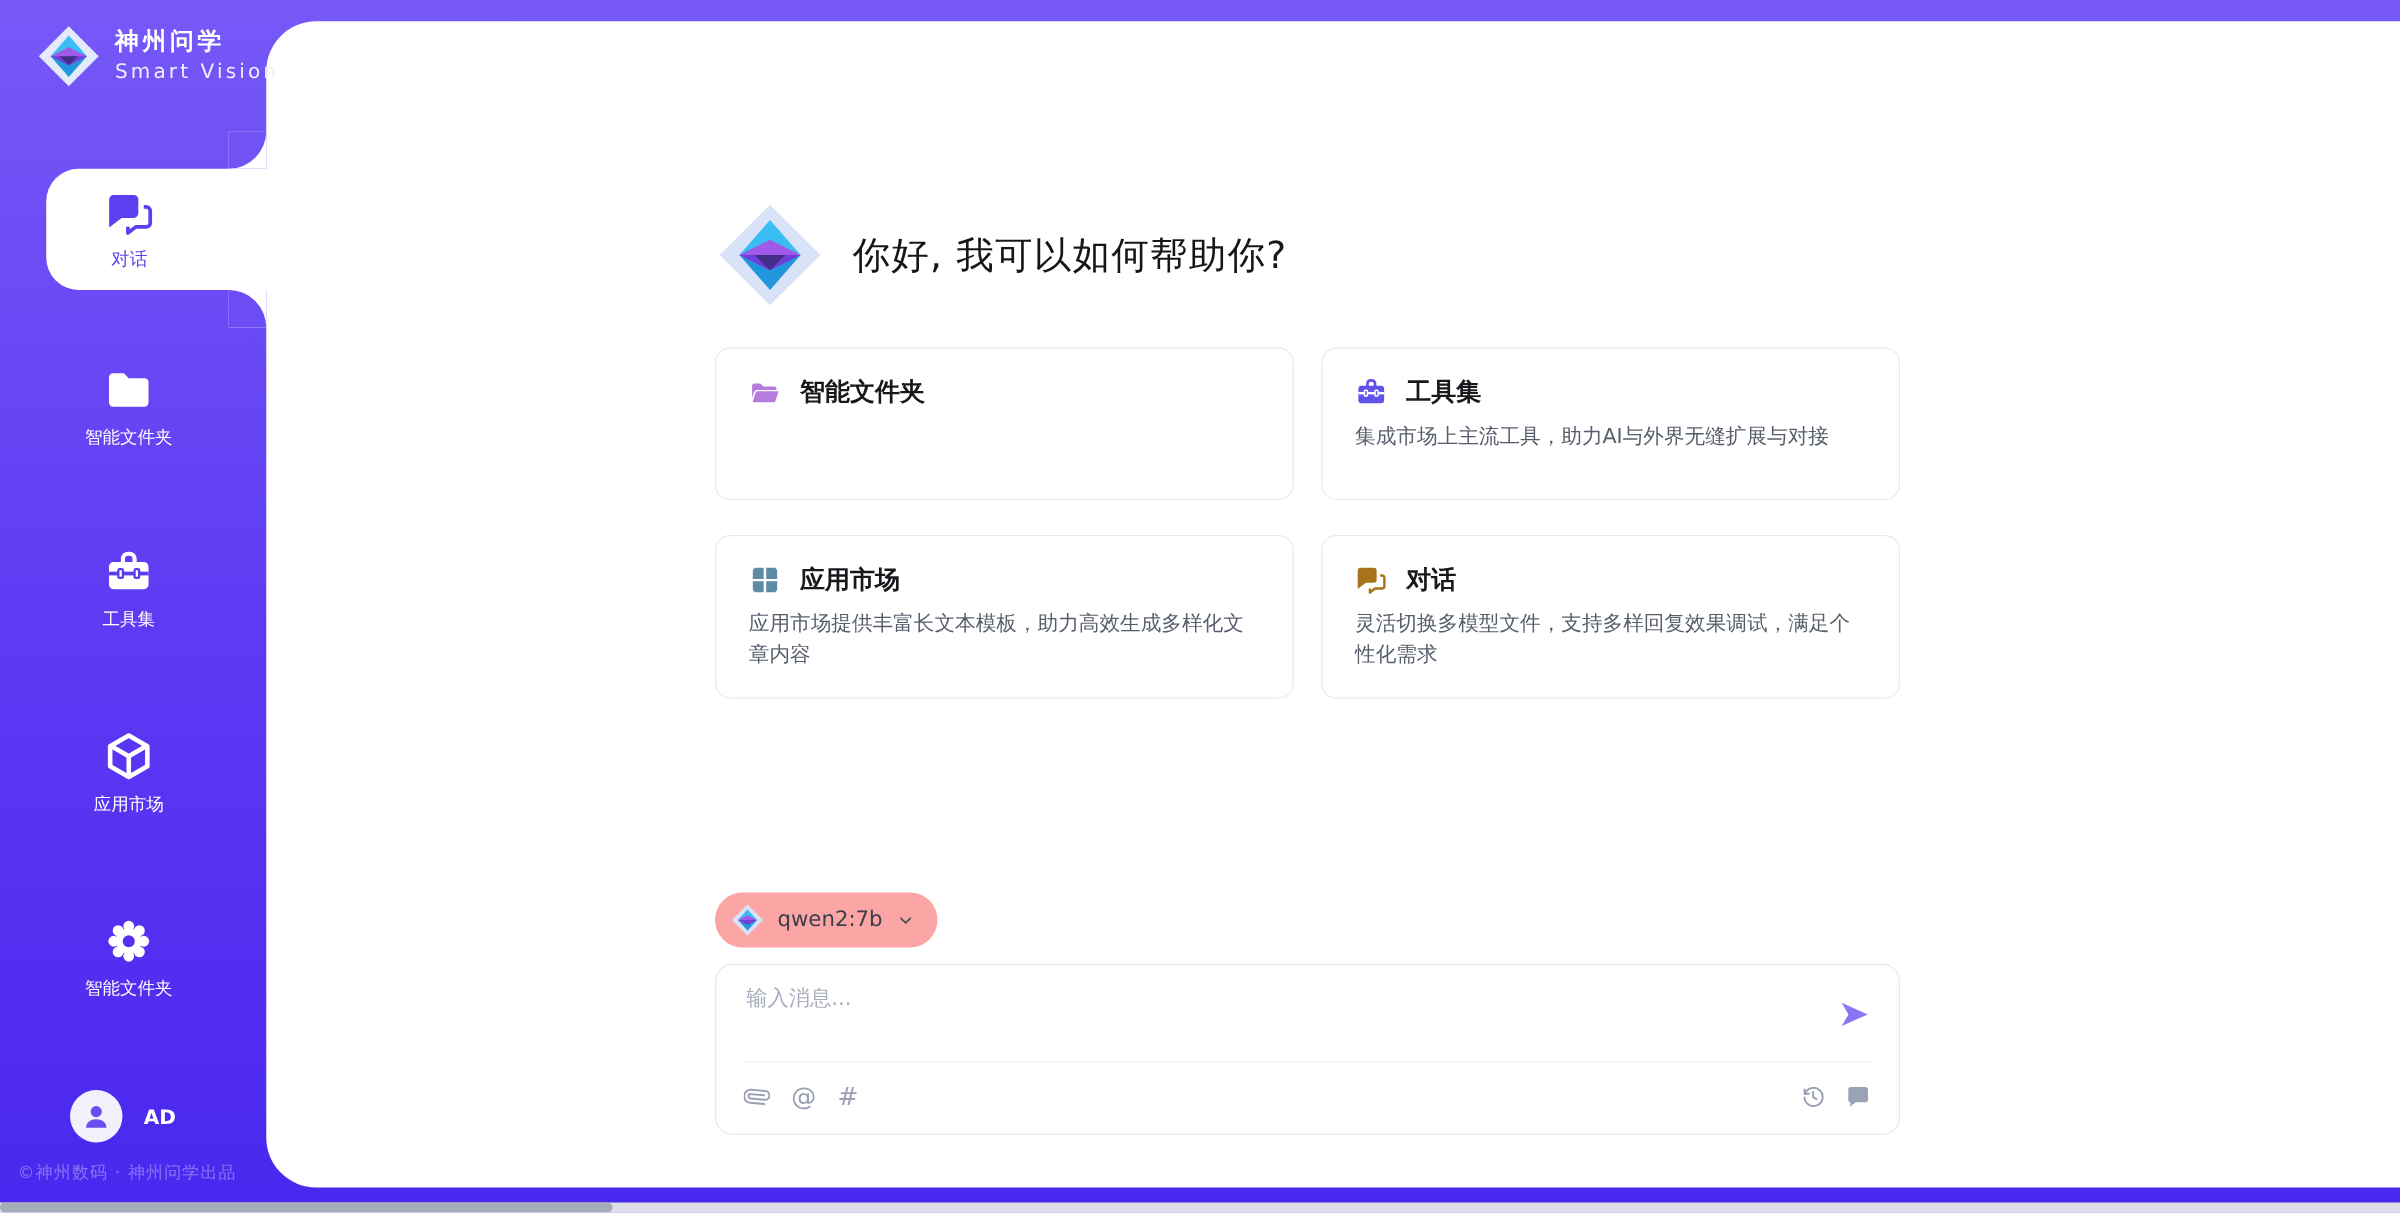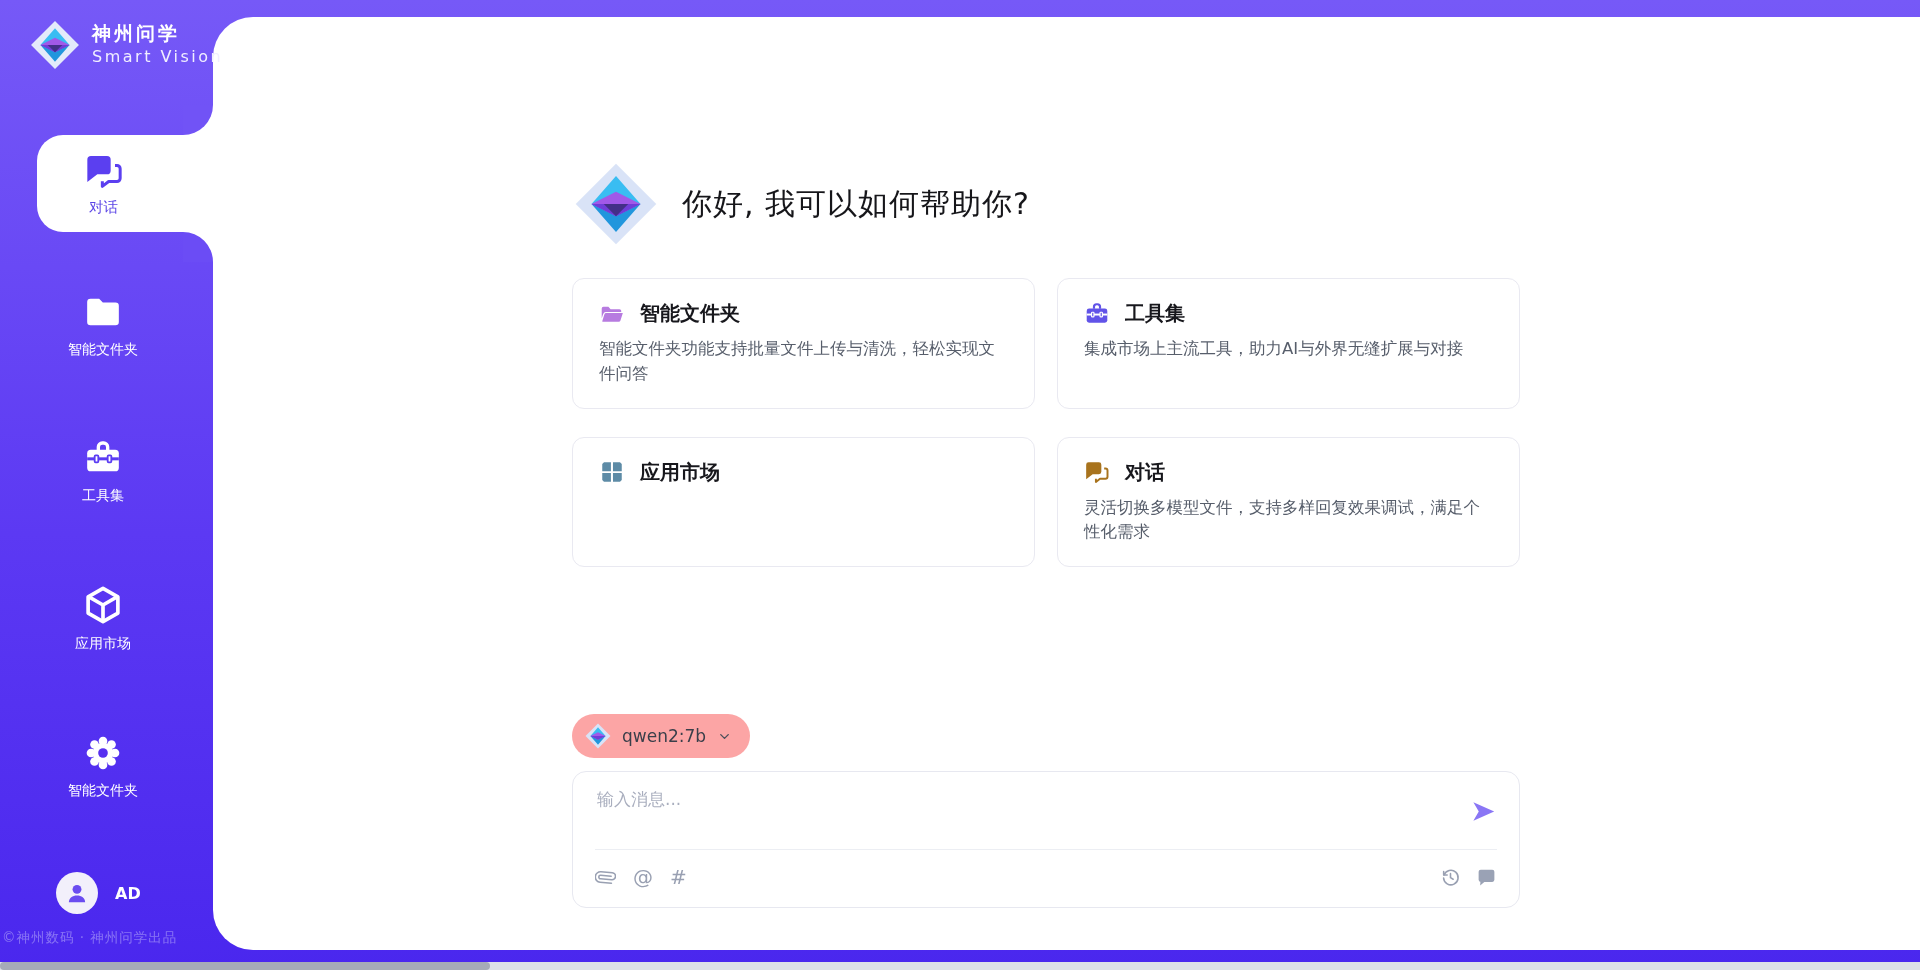--- a/index.html
+++ b/index.html
@@ -24,21 +24,21 @@
   .flare.bottom::after{content:"";position:absolute;inset:0;background:#6b4cf5;border-radius:0 30px 0 0;}
 
   .nav-item{position:absolute;left:0;width:206px;display:flex;flex-direction:column;align-items:center;
     gap:9px;color:#fff;font-size:14px;cursor:pointer;z-index:1;}
   .nav-item svg{color:#fff;}
   .nav-folder{top:292px;} .nav-toolbox{top:438px;} .nav-cube{top:584px;} .nav-gear{top:733px;}
 
   .user-chip{position:absolute;left:56px;top:872px;display:flex;align-items:center;gap:17px;z-index:1;cursor:pointer;}
   .avatar{width:42px;height:42px;border-radius:50%;background:#f2f0fb;display:flex;align-items:center;justify-content:center;}
   .user-name{color:#fff;font-size:16px;font-weight:700;text-align:center;}
-  .sidebar-footer{position:absolute;left:2px;top:929px;font-size:13.5px;color:rgba(235,233,255,0.38);z-index:1;letter-spacing:1px;}
+  .sidebar-footer{position:absolute;left:14px;top:929px;font-size:13.5px;color:rgba(235,233,255,0.38);z-index:1;letter-spacing:1px;}
 
   
   .main-panel{position:absolute;left:213px;top:17px;right:0;bottom:20px;background:#fff;
     border-radius:40px 0 0 40px;z-index:1;}
   .content{position:absolute;left:359px;top:0;width:948px;height:100%;}
 
   .greeting{position:absolute;top:143px;left:2px;display:flex;align-items:center;gap:24px;}
   .greeting h1{margin:0;font-size:30px;font-weight:400;color:#16161a;letter-spacing:1px;}
 
   .cards{position:absolute;top:261px;left:0;width:948px;display:grid;
@@ -181,21 +181,20 @@
         <div class="card">
           <div class="card-head">
             <span class="card-icon icon-folder">
               <svg width="26" height="26" viewBox="0 0 24 24">
                 <path d="M2.5 7A1.6 1.6 0 0 1 4.1 5.4h4.6l2 2.1h8.2A1.6 1.6 0 0 1 20.5 9.1v1H6.3a2.5 2.5 0 0 0-2.4 1.8L2.5 16z" fill="currentColor"></path>
                 <path d="M3 18.6l2-6.4a1.6 1.6 0 0 1 1.5-1.1H22l-2.2 6.9a1.7 1.7 0 0 1-1.6 1.2H3.6A0.8 0.8 0 0 1 3 18.6z" fill="currentColor"></path>
               </svg>
             </span>
             <span class="card-title">智能文件夹</span>
           </div>
-          <div class="card-desc">智能文件夹功能支持批量文件上传与清洗，轻松实现文件问答</div>
         </div>
 
         <div class="card">
           <div class="card-head">
             <span class="card-icon icon-toolbox">
               <svg width="26" height="26" viewBox="0 0 24 24">
                 <path d="M9.2 7.2V5.4A2.4 2.4 0 0 1 11.6 3h.8a2.4 2.4 0 0 1 2.4 2.4v1.8" fill="none" stroke="currentColor" stroke-width="2"></path>
                 <rect x="2.5" y="7" width="19" height="13" rx="2.2" fill="currentColor"></rect>
                 <rect x="2.5" y="11.6" width="19" height="1.8" fill="#fff"></rect>
                 <rect x="7" y="10.4" width="2.2" height="4.2" rx="0.6" fill="currentColor" stroke="#fff" stroke-width="1.1"></rect>
@@ -214,20 +213,21 @@
                 <g fill="currentColor">
                   <path d="M4.6 3h6.4v8.2H3V4.6z"></path>
                   <path d="M12.9 3h6.5L21 4.6v6.6h-8.1z"></path>
                   <path d="M3 12.9h8v8.1H4.6L3 19.4z"></path>
                   <path d="M12.9 12.9H21v6.5L19.4 21h-6.5z"></path>
                 </g>
               </svg>
             </span>
             <span class="card-title">应用市场</span>
           </div>
+          <div class="card-desc">应用市场提供丰富长文本模板，助力高效生成多样化文章内容</div>
         </div>
 
         <div class="card">
           <div class="card-head">
             <span class="card-icon icon-chat-amber">
               <svg width="26" height="26" viewBox="0 0 24 24">
                 <path d="M2 5.2A2.2 2.2 0 0 1 4.2 3h9.6A2.2 2.2 0 0 1 16 5.2v6.6a2.2 2.2 0 0 1-2.2 2.2H8l-6 4.6z" fill="currentColor"></path>
                 <path d="M18.6 8.7h1.2A1.9 1.9 0 0 1 21.7 10.6v5.8a1.9 1.9 0 0 1-1.9 1.9h-5L11 21.2v-3" fill="none" stroke="currentColor" stroke-width="1.8" stroke-linejoin="round"></path>
               </svg>
             </span>

